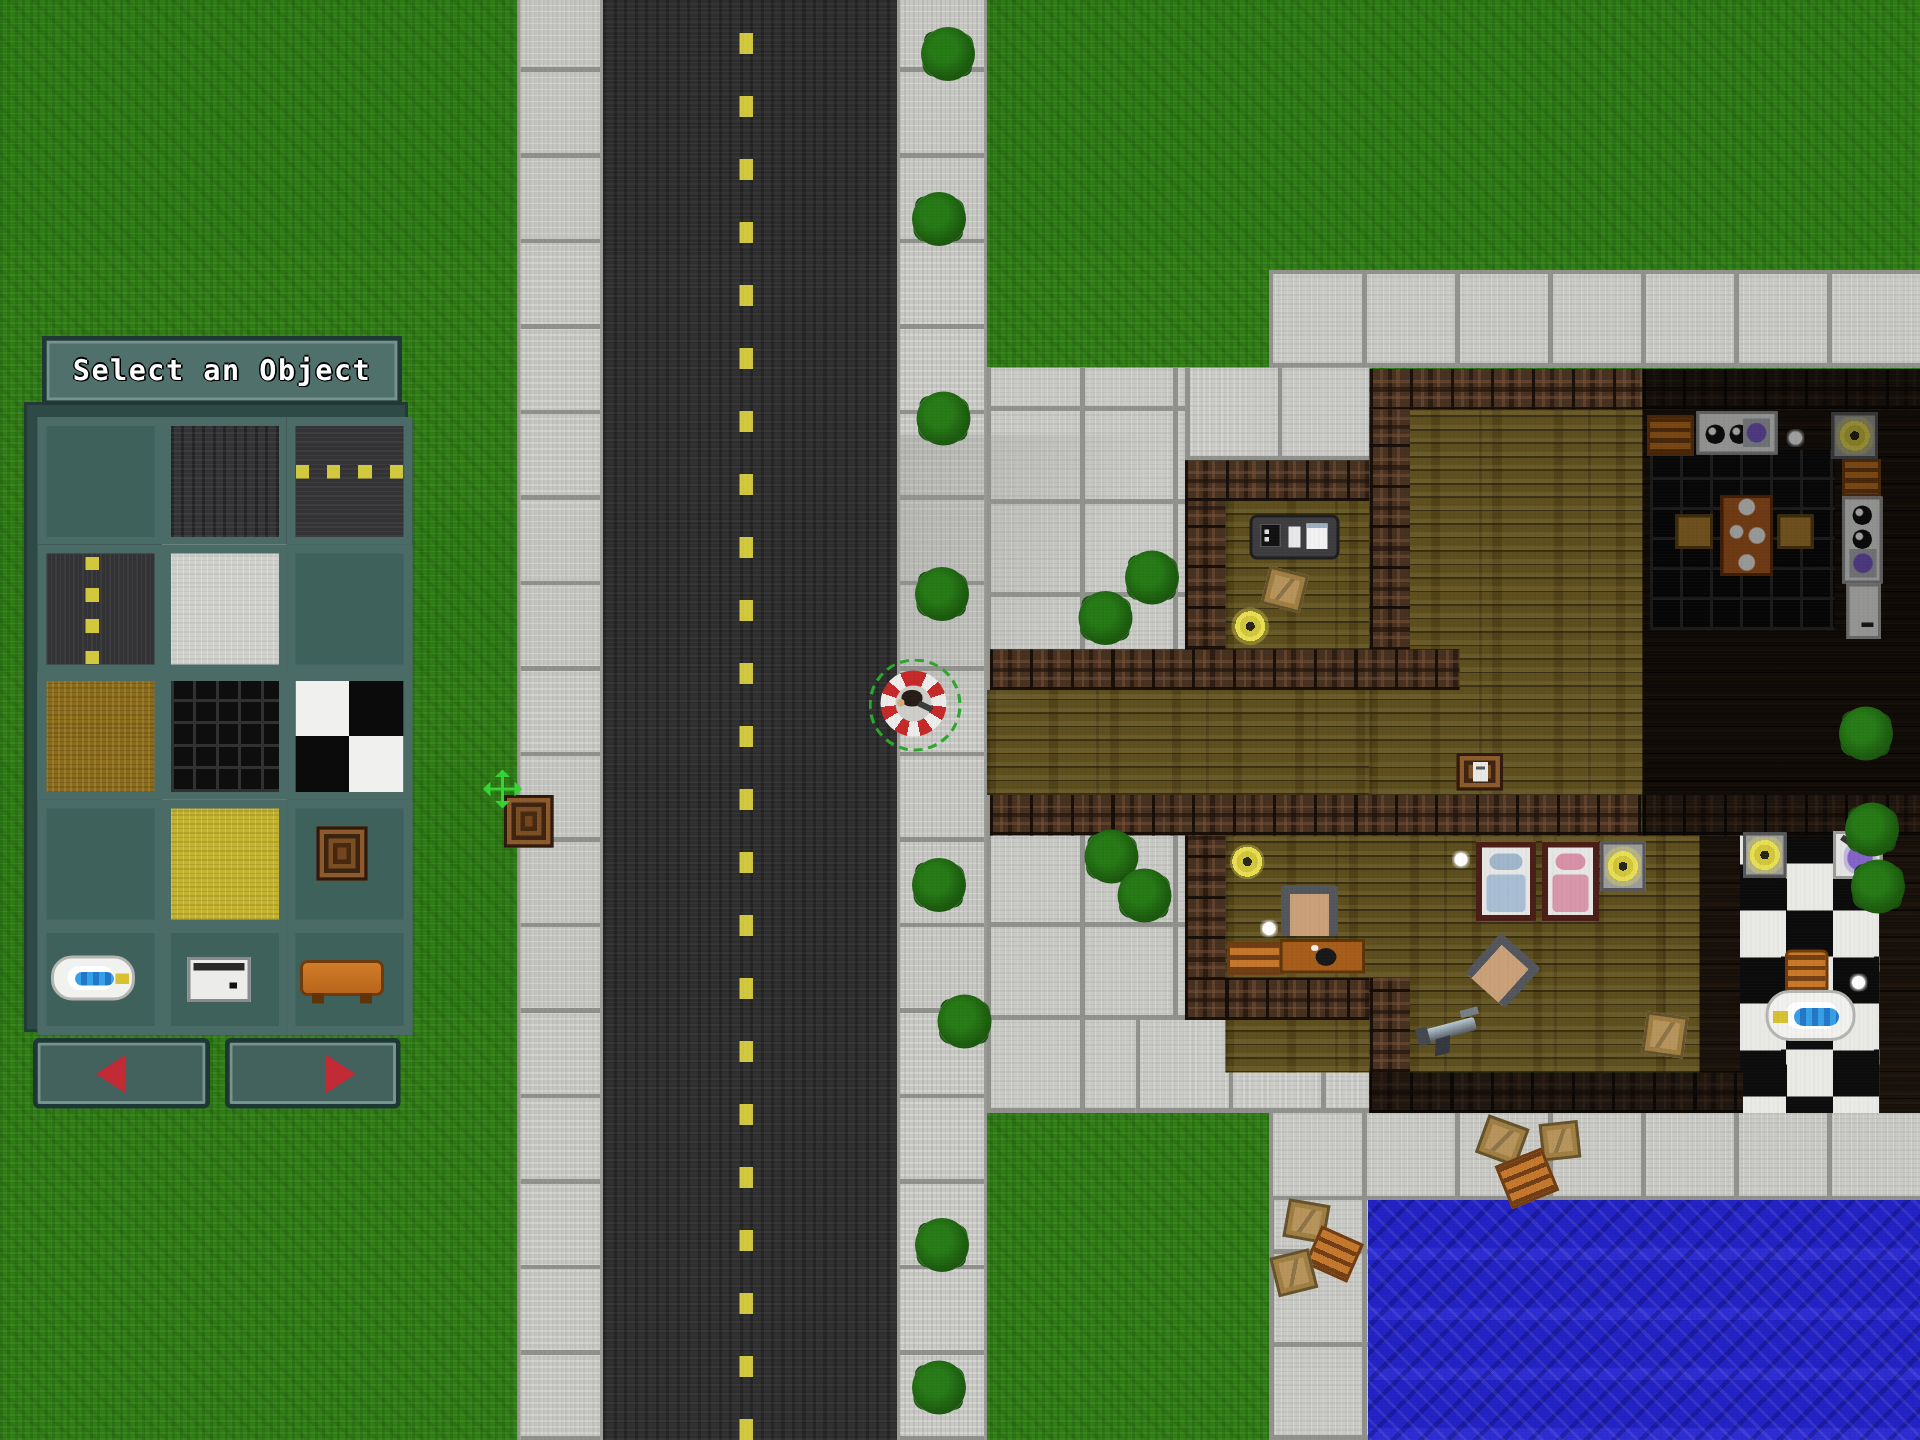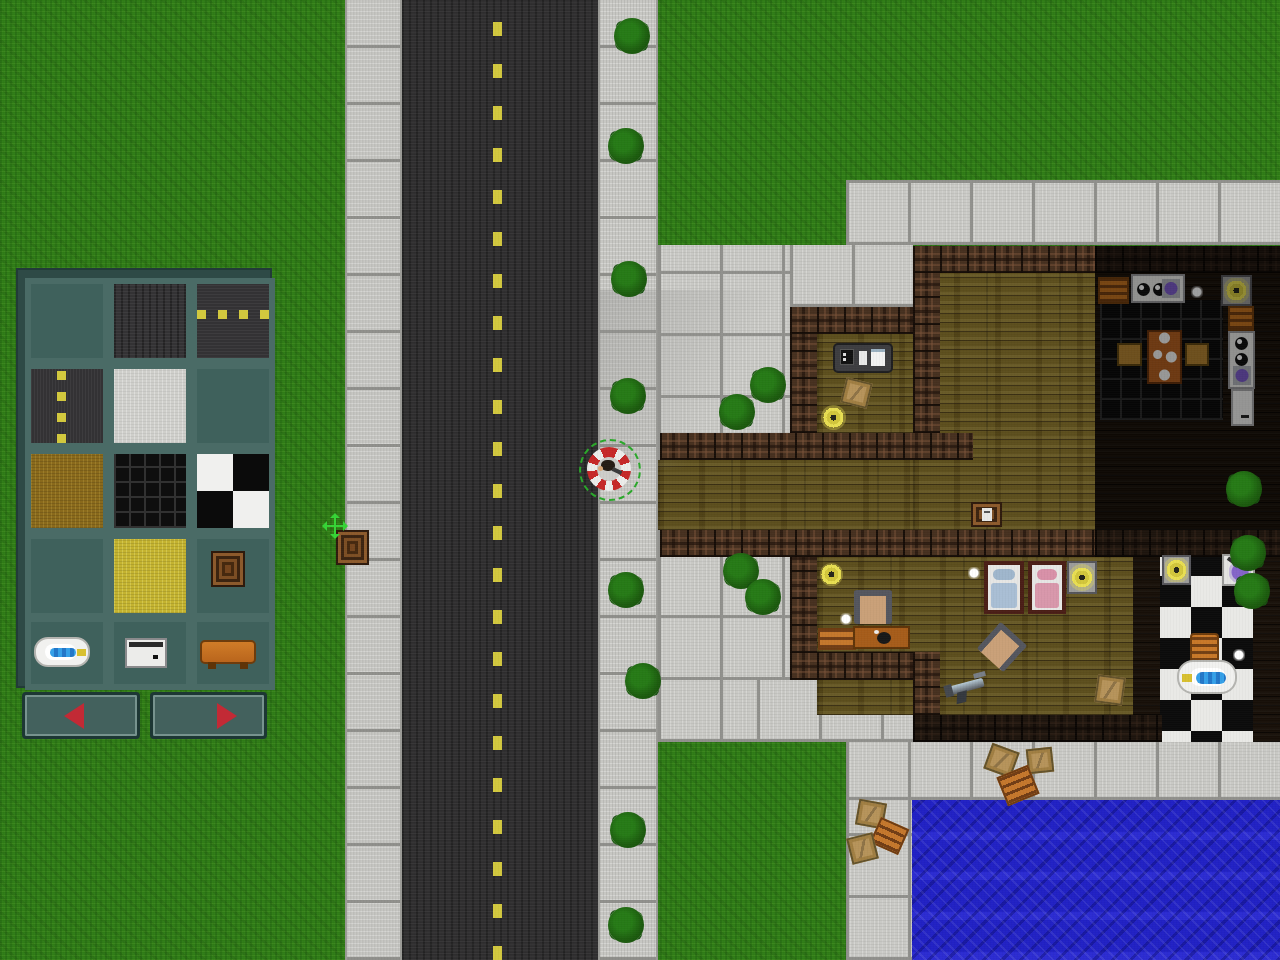--- a/index.html
+++ b/index.html
@@ -313,20 +313,23 @@
           <span class="p" style="left:1px;top:9px;width:5px;height:5px;background:#d8a878;border-radius:50%"></span>
           <span class="p" style="left:15px;top:12px;width:10px;height:4px;background:#3a3a3a;transform:rotate(25deg)"></span>
         </span>
       </div>
     </div>
 
   <div class="noise-overlay"></div>
 
   <div class="panel-bg" style="left:16px;top:268px;width:252px;height:416px;"></div>
 
+  <div class="panel-header" style="left:28px;top:224px;width:234px;height:40px;">
+    <span>Select an Object</span>
+  </div>
 
   <div id="palette-grid">
       <div class="cell grass" style="left: 25px; top: 278px; width: 72px; height: 74px;"></div>
       <div class="cell asphalt" style="left: 108px; top: 278px; width: 72px; height: 74px;"></div>
       <div class="cell asphalt sw-road-h" style="left: 191px; top: 278px; width: 72px; height: 74px;"></div>
       <div class="cell asphalt sw-road-v" style="left: 25px; top: 363px; width: 72px; height: 74px;"></div>
       <div class="cell concrete-sw" style="left: 108px; top: 363px; width: 72px; height: 74px;"></div>
       <div class="cell wood" style="left: 191px; top: 363px; width: 72px; height: 74px;"></div>
       <div class="cell sw-dirt" style="left: 25px; top: 448px; width: 72px; height: 74px;"></div>
       <div class="cell sw-darkgrid" style="left: 108px; top: 448px; width: 72px; height: 74px;"></div>

